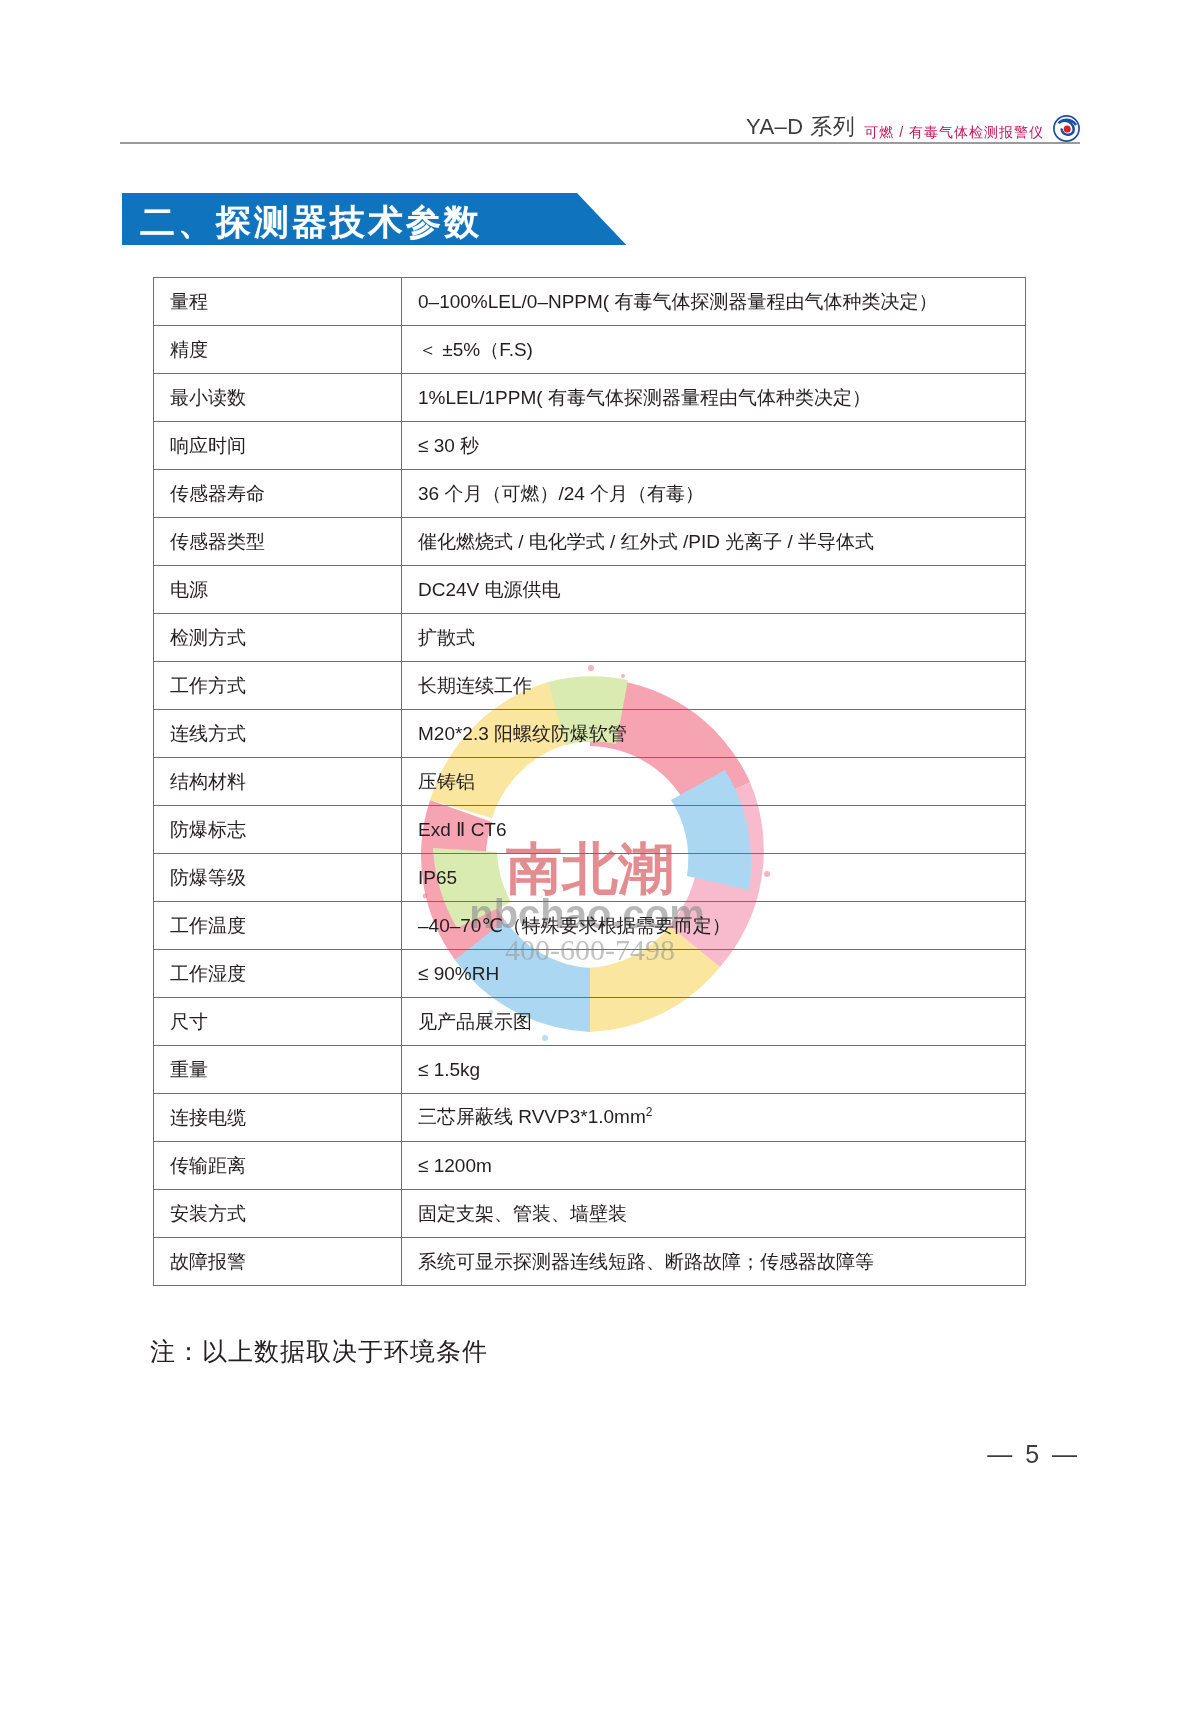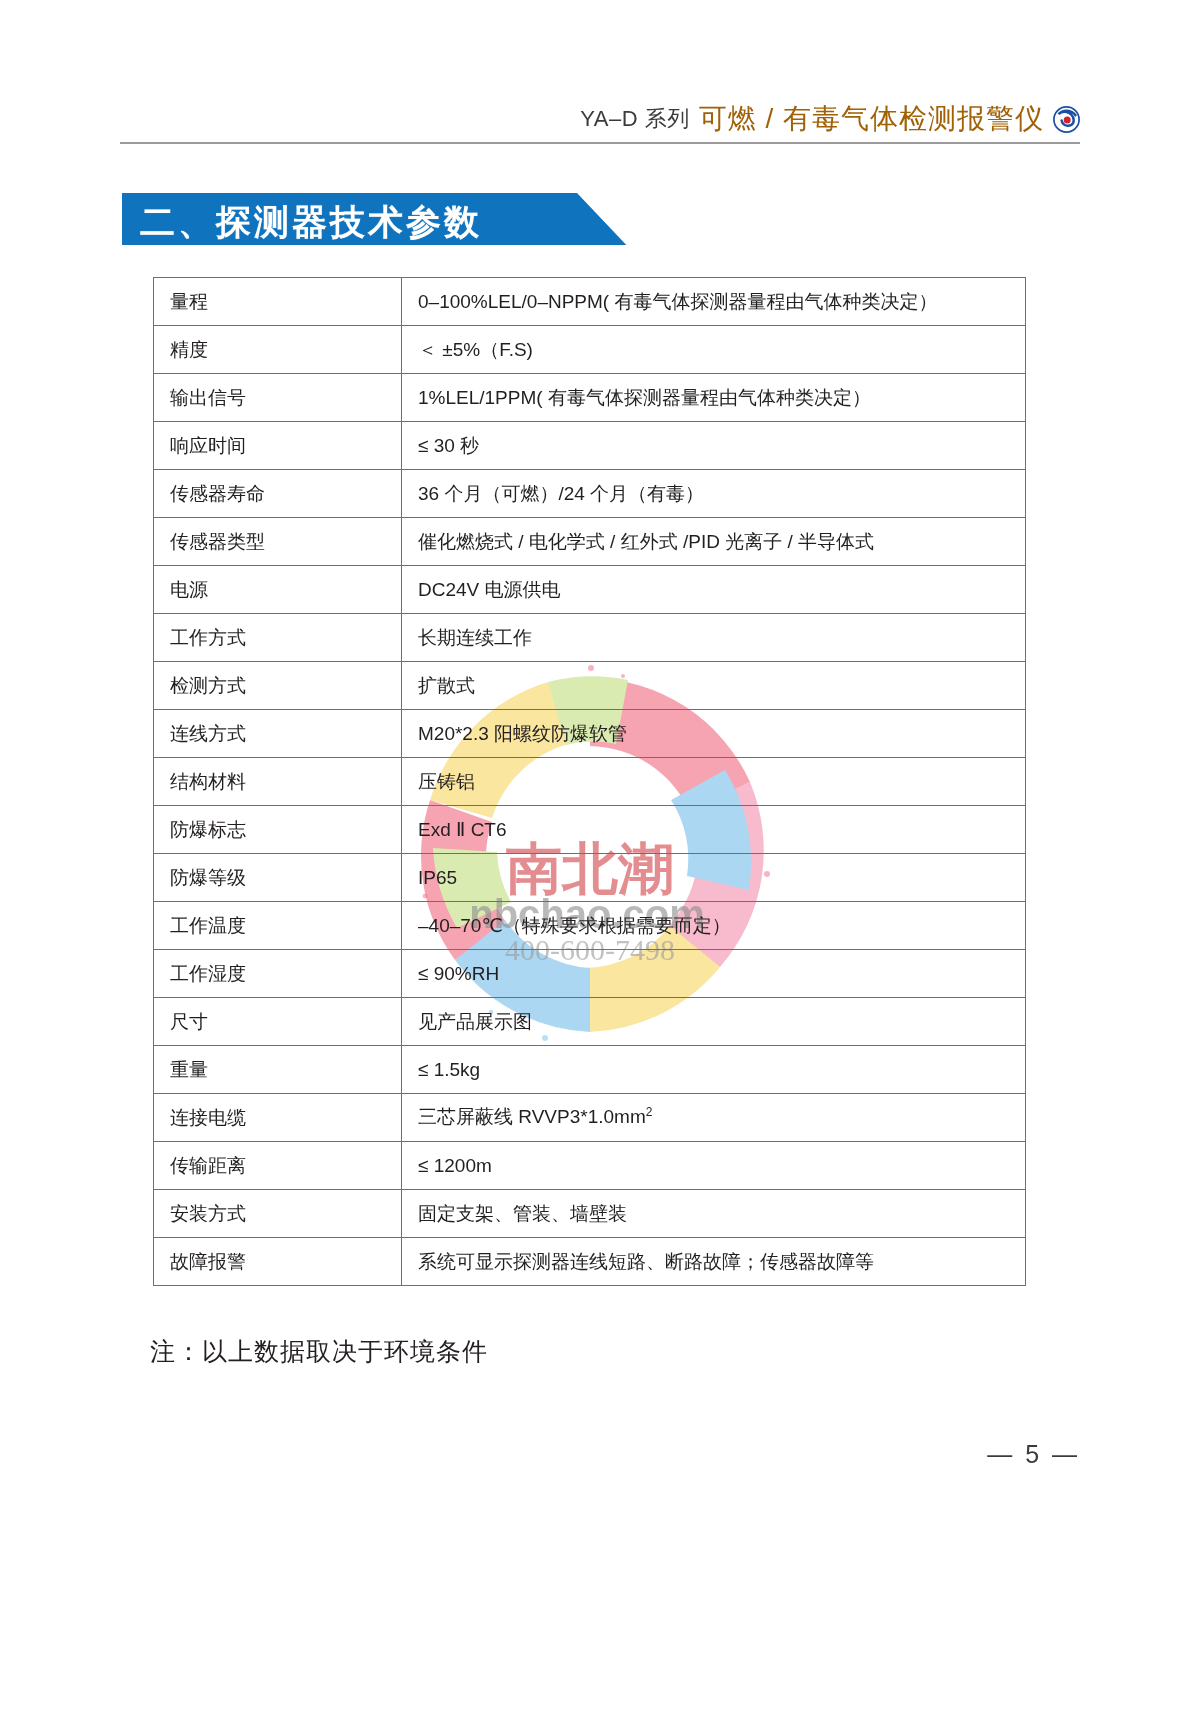--- a/index.html
+++ b/index.html
@@ -11,28 +11,28 @@
     position:relative;
     overflow:hidden;
   }
   .page{position:absolute;inset:0;}
 
   
   .header{
     position:absolute;left:120px;top:96px;width:960px;height:52px;
   }
   .header-inner{
-    display:flex;align-items:center;justify-content:flex-end;
+    display:flex;align-items:flex-end;justify-content:flex-end;
     gap:9px;height:46px;
   }
   .hdr-model{
     font-size:22px;letter-spacing:0.5px;color:#3b3b3b;white-space:nowrap;
   }
   .hdr-title{
-    font-size:28px;letter-spacing:1px;color:#a16207;white-space:nowrap;
+    font-size:14px;letter-spacing:1px;color:#be185d;white-space:nowrap;
   }
   .hdr-logo{
     width:27px;height:27px;flex:0 0 27px;position:relative;display:block;
   }
   .header-rule{
     position:absolute;left:0;top:46px;width:960px;height:2px;
     background:#9b9b9b;
   }
 
   
@@ -163,48 +163,48 @@
     <tbody>
         <tr>
           <td class="k">量程</td>
           <td class="v">0–100%LEL/0–NPPM( 有毒气体探测器量程由气体种类决定）</td>
         </tr>
         <tr>
           <td class="k">精度</td>
           <td class="v">＜ ±5%（F.S)</td>
         </tr>
         <tr>
-          <td class="k">输出信号</td>
+          <td class="k">最小读数</td>
           <td class="v">1%LEL/1PPM( 有毒气体探测器量程由气体种类决定）</td>
         </tr>
         <tr>
           <td class="k">响应时间</td>
           <td class="v">≤ 30 秒</td>
         </tr>
         <tr>
           <td class="k">传感器寿命</td>
           <td class="v">36 个月（可燃）/24 个月（有毒）</td>
         </tr>
         <tr>
           <td class="k">传感器类型</td>
           <td class="v">催化燃烧式 / 电化学式 / 红外式 /PID 光离子 / 半导体式</td>
         </tr>
         <tr>
           <td class="k">电源</td>
           <td class="v">DC24V 电源供电</td>
         </tr>
         <tr>
+          <td class="k">检测方式</td>
+          <td class="v">扩散式</td>
+        </tr>
+        <tr>
           <td class="k">工作方式</td>
           <td class="v">长期连续工作</td>
         </tr>
         <tr>
-          <td class="k">检测方式</td>
-          <td class="v">扩散式</td>
-        </tr>
-        <tr>
           <td class="k">连线方式</td>
           <td class="v">M20*2.3 阳螺纹防爆软管</td>
         </tr>
         <tr>
           <td class="k">结构材料</td>
           <td class="v">压铸铝</td>
         </tr>
         <tr>
           <td class="k">防爆标志</td>
           <td class="v">Exd Ⅱ CT6</td>

